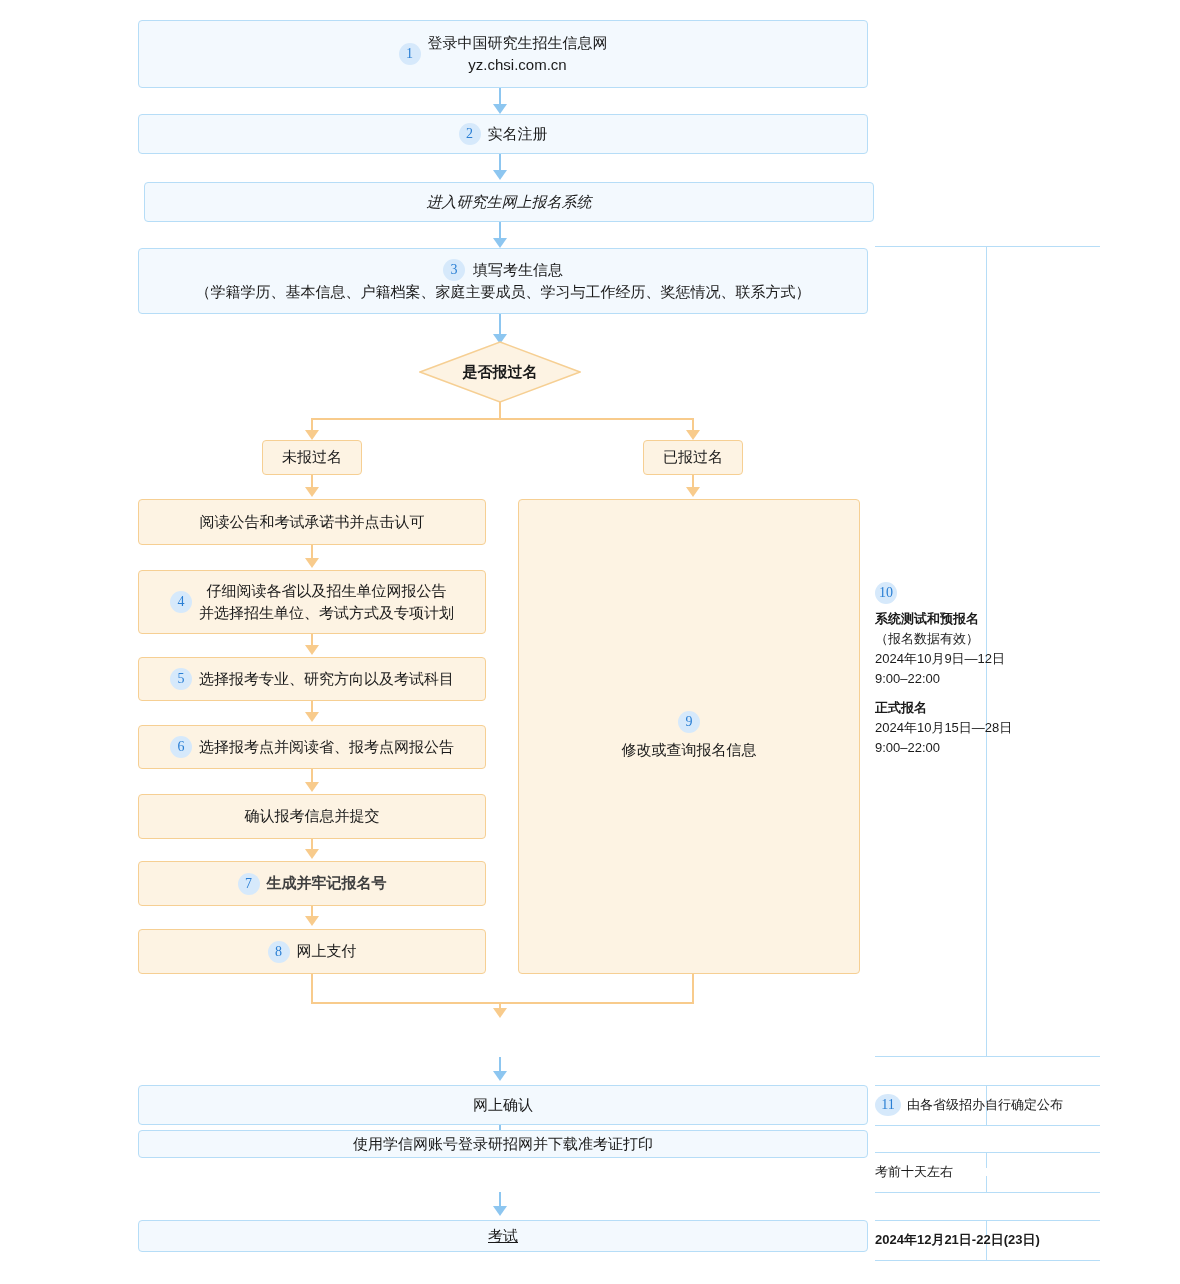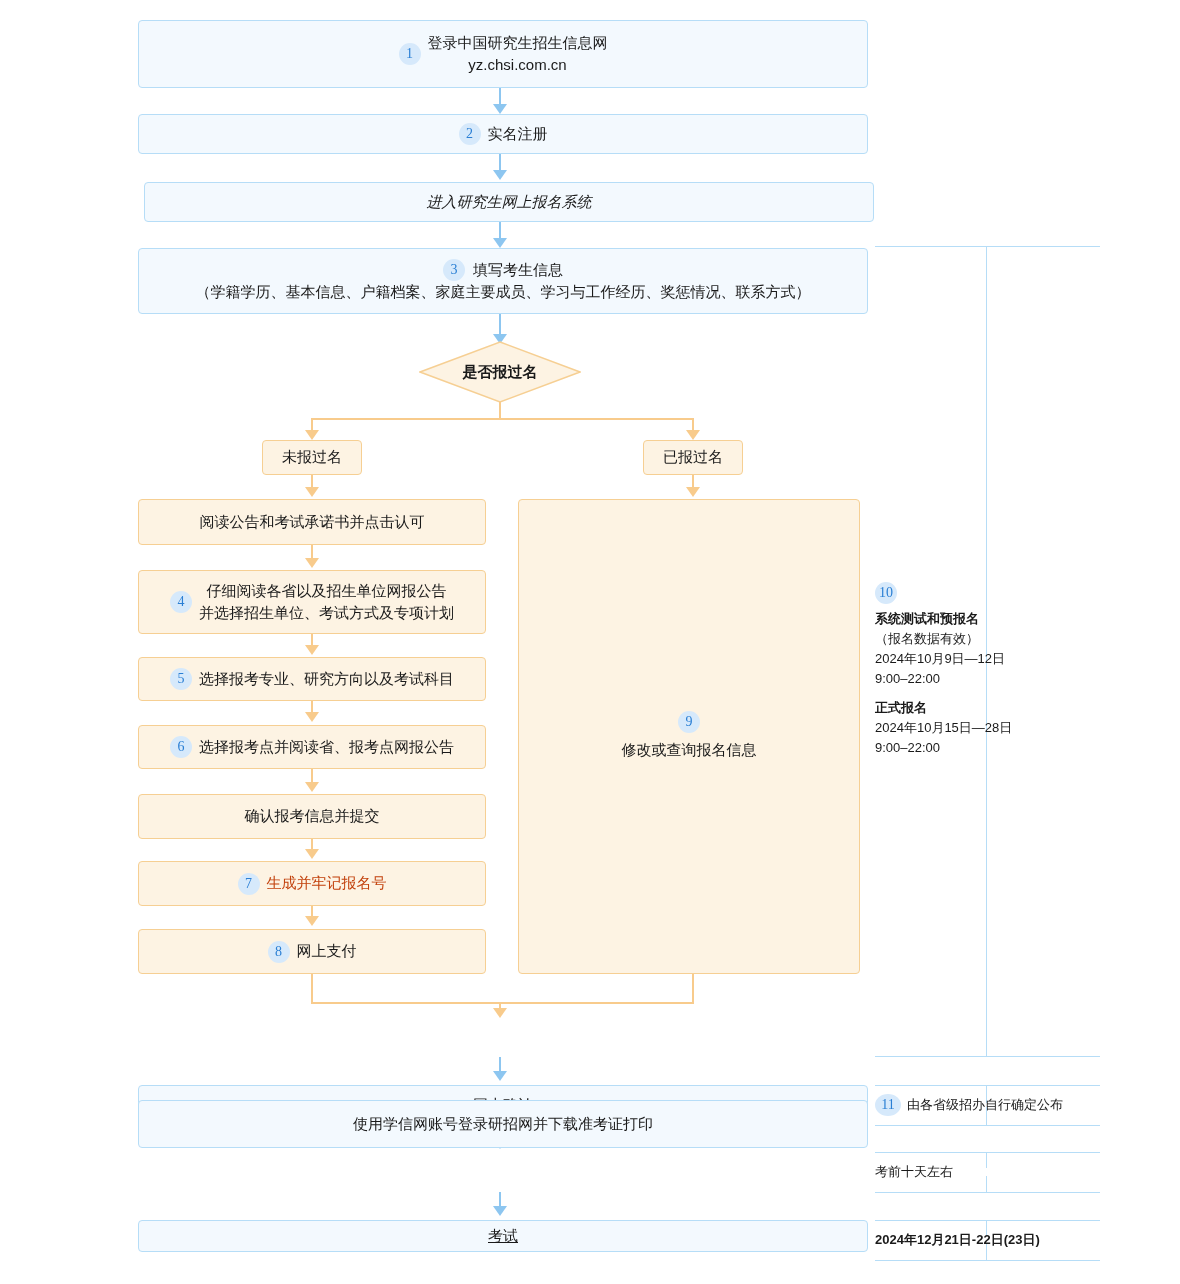--- a/index.html
+++ b/index.html
@@ -124,21 +124,21 @@
   }
   .panel-cell .row {
     display: flex;
     align-items: center;
     justify-content: center;
     gap: 6px;
   }
   .panel-cell .bold { font-weight: bold; }
   .panel-cell .gap { height: 9px; }
 
-  .highlight-red { color: #c2410c; font-weight: normal; }
+  .highlight-red { color: #404040; font-weight: bold; }
 </style>
 </head>
 <body>
 
 <div id="canvas">
 
   <div class="node blue" style="left:138px; top:20px; width:730px; height:68px;">
     <div class="inner">
       <span class="badge">1</span>
       <span class="txt">登录中国研究生招生信息网
@@ -289,21 +289,21 @@
   <div class="arrowhead blue" style="left:493px; top:1071px;"></div>
 
   <div class="node blue" style="left:138px; top:1085px; width:730px; height:40px;">
     <div class="inner">
       <span class="txt">网上确认</span>
     </div>
   </div>
   <div class="vline blue" style="left:499px; top:1125px; height:16px;"></div>
   <div class="arrowhead blue" style="left:493px; top:1139px;"></div>
 
-  <div class="node blue" style="left:138px; top:1100px; width:730px; height:48px;">
+  <div class="node blue" style="left:138px; top:1130px; width:730px; height:28px;">
     <div class="inner">
       <span class="txt">使用学信网账号登录研招网并下载准考证打印</span>
     </div>
   </div>
   <div class="vline blue" style="left:499px; top:1192px; height:16px;"></div>
   <div class="arrowhead blue" style="left:493px; top:1206px;"></div>
 
   <div class="node blue" style="left:138px; top:1220px; width:730px; height:32px;text-decoration:underline;">
     <div class="inner">
       <span class="txt">考试</span>

